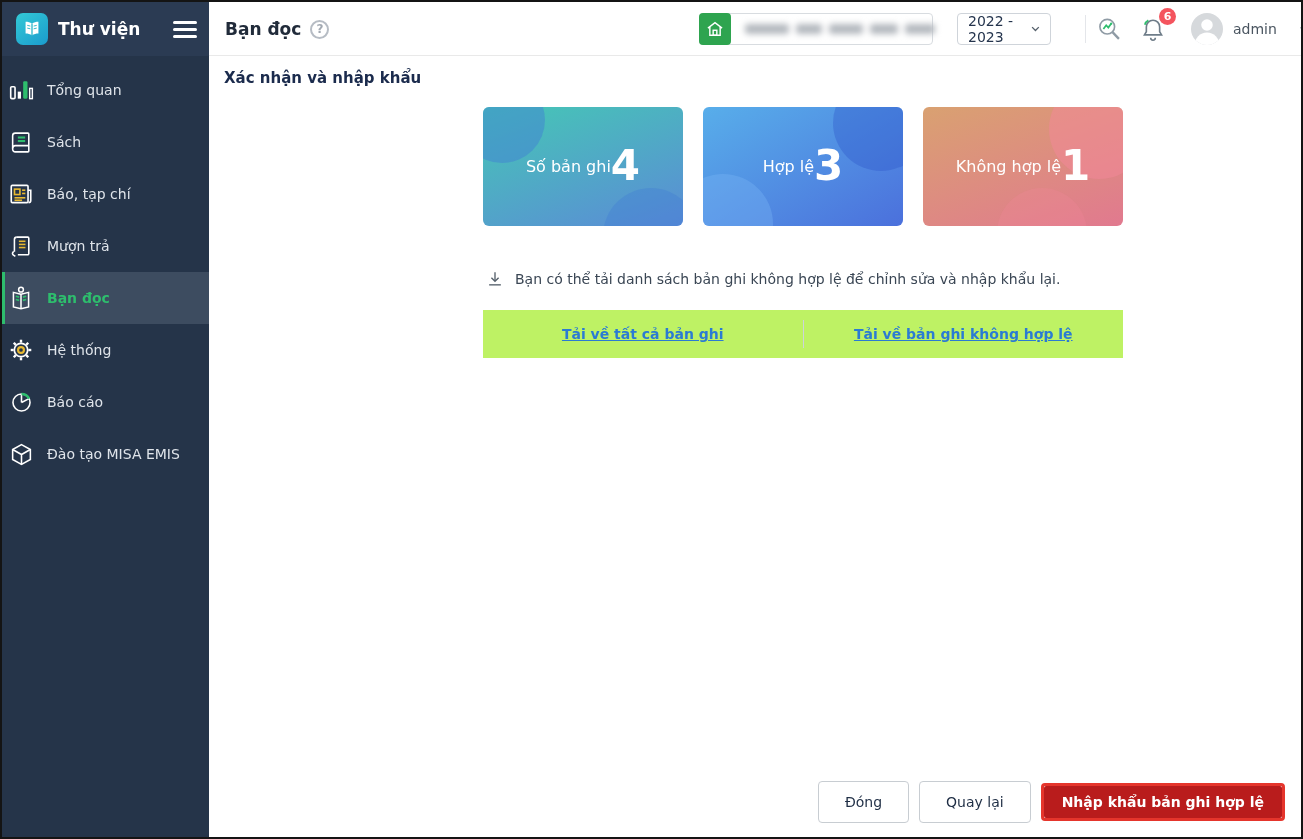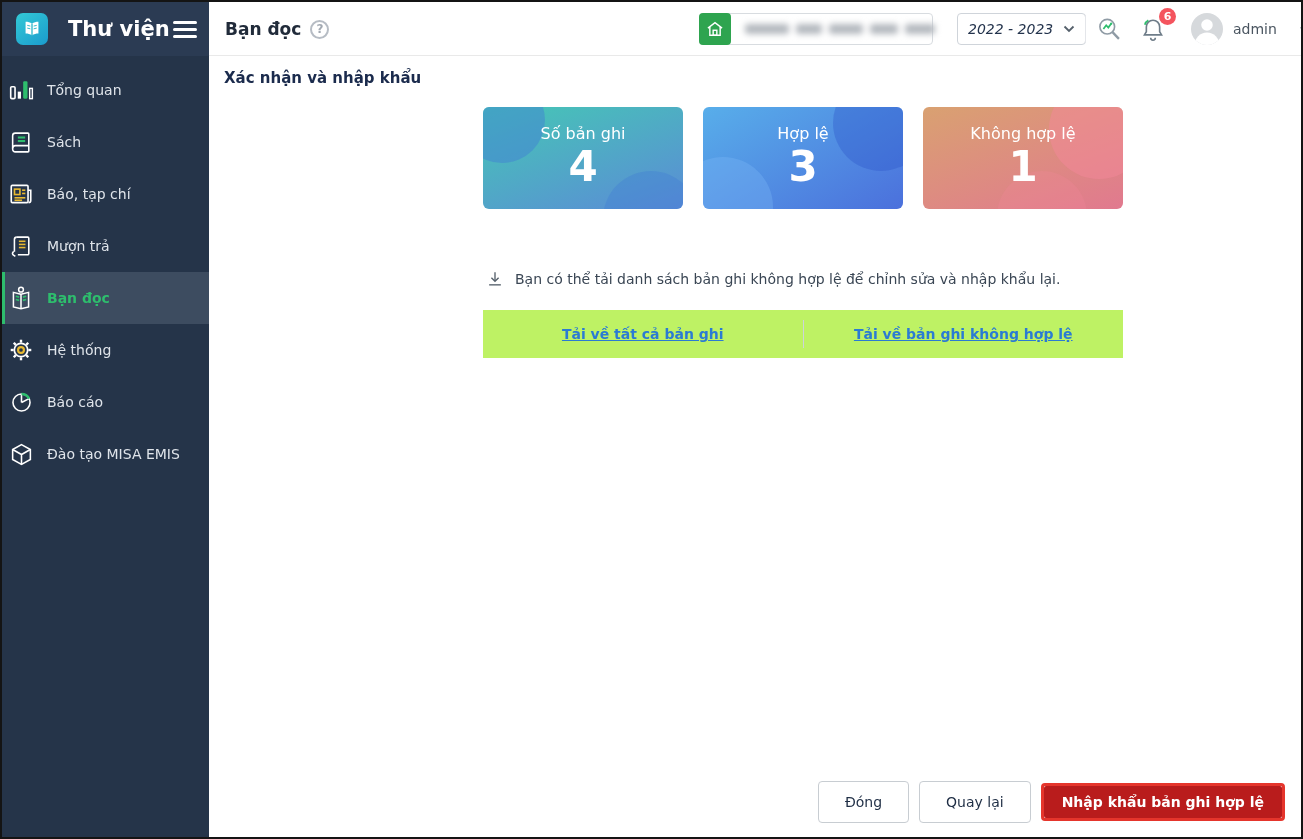--- a/index.html
+++ b/index.html
@@ -3,51 +3,51 @@
 <meta charset="utf-8">
 <style>
   * { box-sizing: border-box; }
   body { margin: 0; background: #fff; font-family: "DejaVu Sans", "Liberation Sans", sans-serif; }
   .screen { position: relative; width: 1303px; height: 839px; border: 2px solid #141414; background: #fff; overflow: hidden; }
 
   
   .sidebar { position: absolute; left: 0; top: 0; bottom: 0; width: 207px; background: #253449; }
   .sidebar-top { height: 54px; display: flex; align-items: center; padding: 0 12px 0 14px; background: #2b3b53; }
   .logo { width: 32px; height: 32px; border-radius: 7px; background: linear-gradient(140deg, #33c9d6, #1a9bcd); display: flex; align-items: center; justify-content: center; flex: none; }
-  .app-title { color: #fff; font-size: 21px; font-weight: 700; margin-left: 20px; flex: 1; }
+  .app-title { color: #fff; font-size: 17px; font-weight: 700; margin-left: 10px; flex: 1; }
   .hamburger { width: 24px; cursor: pointer; padding: 2px 0; }
   .hamburger div { height: 3px; background: #fff; border-radius: 2px; margin: 4px 0; }
   .menu { padding-top: 8px; }
   .menu-item { height: 52px; display: flex; align-items: center; border-left: 3px solid transparent; padding-left: 2px; color: #dfe4ea; font-size: 14px; cursor: pointer; }
   .menu-item .mi-icon { width: 28px; height: 28px; margin-right: 12px; display: flex; align-items: center; justify-content: center; flex: none; }
   .menu-item.active { background: #3d4c60; border-left-color: #2ebd6d; color: #2ebd6d; font-weight: 700; }
 
   
   .topbar { position: absolute; left: 207px; right: 0; top: 0; height: 54px; background: #fff; border-bottom: 1px solid #e9e9e9; }
   .page-title-wrap { position: absolute; left: 16px; top: 0; height: 54px; display: flex; align-items: center; }
   .page-title { font-size: 17px; font-weight: 600; color: #212b3a; }
   .help-icon { width: 19px; height: 19px; margin-left: 9px; border: 2px solid #b6bcc4; border-radius: 50%; color: #a2a9b2; font-size: 12px; font-weight: 700; display: flex; align-items: center; justify-content: center; cursor: pointer; }
   .school-box { position: absolute; left: 490px; top: 11px; width: 234px; height: 32px; border: 1px solid #d8dce0; border-radius: 4px; display: flex; align-items: center; background: #fff; cursor: pointer; }
   .school-icon { width: 32px; height: 32px; margin: -1px 0 -1px -1px; background: #2ea44f; border-radius: 4px; display: flex; align-items: center; justify-content: center; flex: none; }
   .school-blur { flex: 1; display: flex; gap: 7px; align-items: center; padding: 0 14px; filter: blur(3px); }
   .school-blur span { height: 10px; background: #b3b8be; border-radius: 3px; display: inline-block; }
-  .year-select { position: absolute; left: 748px; top: 11px; width: 129px; height: 32px; border: 1px solid #cfd4da; border-radius: 4px; display: flex; align-items: center; justify-content: space-between; padding: 12px 10px; font-size: 14px; color: #24344d; cursor: pointer; background: #fff; font-style: italic; }
+  .year-select { position: absolute; left: 748px; top: 11px; width: 94px; height: 32px; border: 1px solid #cfd4da; border-radius: 4px; display: flex; align-items: center; justify-content: space-between; padding: 12px 10px; font-size: 14px; color: #24344d; cursor: pointer; background: #fff; }
   .header-divider { position: absolute; left: 876px; top: 13px; height: 28px; width: 1px; background: #e4e6ea; }
   .icon-btn { position: absolute; top: 13px; cursor: pointer; }
   .bell-wrap { position: absolute; left: 930px; top: 13px; cursor: pointer; }
   .badge { position: absolute; top: -7px; right: -9px; min-width: 17px; height: 17px; padding: 0 4px; border-radius: 9px; background: #f4545e; color: #fff; font-size: 11px; font-weight: 700; display: flex; align-items: center; justify-content: center; }
   .avatar { position: absolute; left: 982px; top: 11px; width: 32px; height: 32px; border-radius: 50%; background: #d6d9dc; overflow: hidden; cursor: pointer; }
   .user-wrap { position: absolute; left: 1024px; top: 0; height: 54px; display: flex; align-items: center; gap: 22px; cursor: pointer; }
   .user-name { font-size: 14px; color: #4a5560; }
 
   
   .main { position: absolute; left: 207px; top: 54px; right: 0; bottom: 0; background: #fff; }
   .section-title { position: absolute; left: 15px; top: 13px; font-size: 15px; font-weight: 700; color: #1b2b4d; }
   .cards { position: absolute; left: 274px; top: 51px; display: flex; gap: 20px; }
-  .stat-card { width: 200px; height: 102px; border-radius: 6px; position: relative; overflow: hidden; color: #fff; display: flex; flex-direction: column; align-items: center; justify-content: center; }
+  .stat-card { width: 200px; height: 119px; border-radius: 6px; position: relative; overflow: hidden; color: #fff; display: flex; flex-direction: row; align-items: center; justify-content: center; }
   .stat-card .bubble { position: absolute; border-radius: 50%; }
   .stat-label { font-size: 16px; position: relative; z-index: 1; }
   .stat-value { font-size: 42px; font-weight: 700; line-height: 1.15; position: relative; z-index: 1; }
   .card-0 { background: linear-gradient(160deg, #45c7b5, #5b8bd7); }
   .card-0 .b1 { width: 86px; height: 86px; top: -30px; left: -24px; background: rgba(64,124,212,.45); }
   .card-0 .b2 { width: 96px; height: 96px; bottom: -58px; right: -16px; background: rgba(64,124,212,.35); }
   .card-1 { background: linear-gradient(150deg, #58aeea, #4b70dc); }
   .card-1 .b1 { width: 96px; height: 96px; top: -32px; right: -26px; background: rgba(44,84,200,.35); }
   .card-1 .b2 { width: 100px; height: 100px; bottom: -48px; left: -30px; background: rgba(122,182,246,.35); }
   .card-2 { background: linear-gradient(160deg, #d9a171, #e1798f); }

